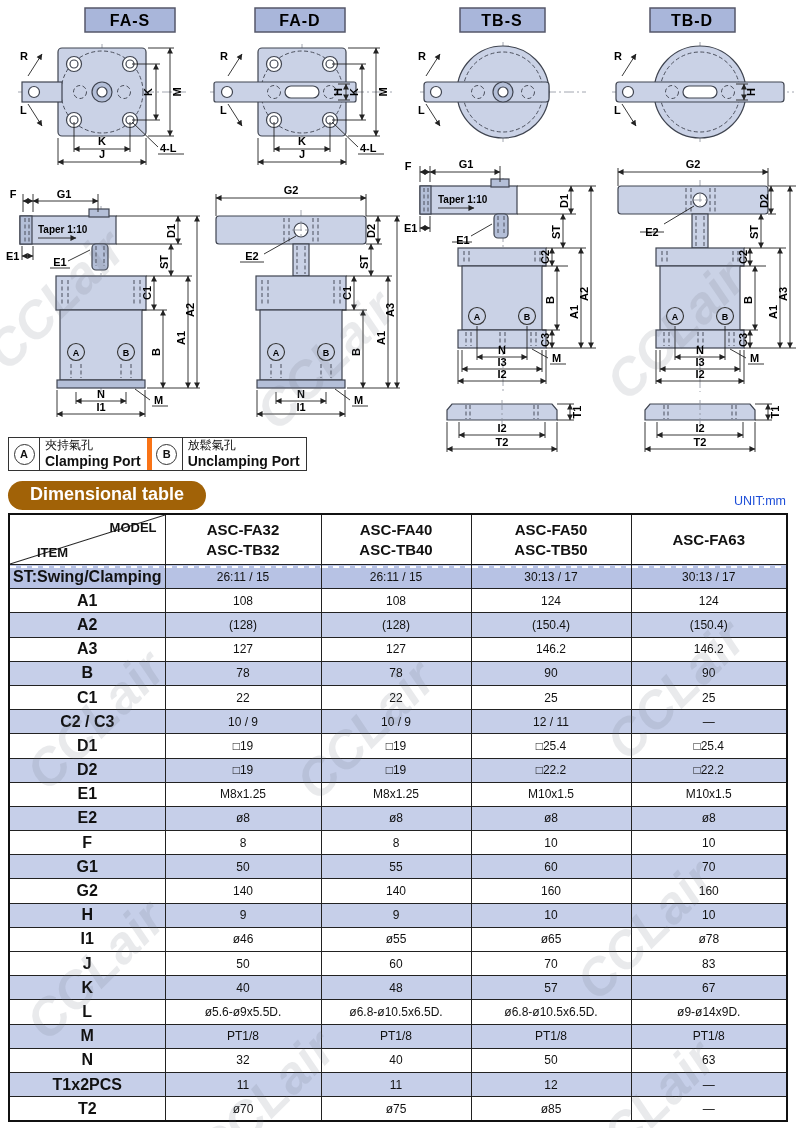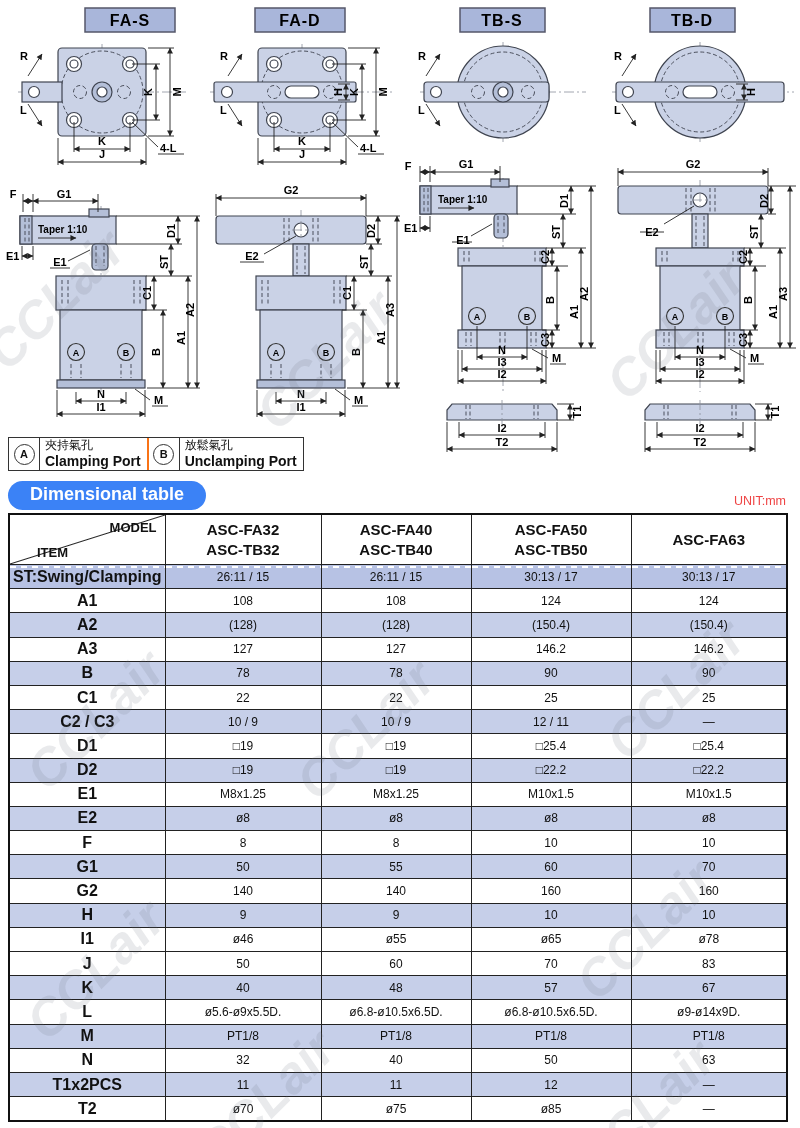--- a/index.html
+++ b/index.html
@@ -19,30 +19,30 @@
   .ln{fill:none;stroke:#3f4450;stroke-width:1.2;}
   .pc{fill:none;stroke:#333;stroke-width:1.1;}
   .cl{fill:none;stroke:#8a8f9c;stroke-width:.8;stroke-dasharray:10 3 2 3;}
   .dsh{fill:none;stroke:#4a4f5c;stroke-width:1;stroke-dasharray:4 2.5;}
   .dm{stroke:#222;stroke-width:.9;fill:none;}
   .ar{marker-start:url(#ah);marker-end:url(#ah);}
   .ae{marker-end:url(#ah);}
   
   .legend{position:absolute;left:8px;top:437px;display:flex;border:1.5px solid #333;height:32px;background:#fff;z-index:4;}
   .legend .sym{width:30px;display:flex;align-items:center;justify-content:center;border-right:1px solid #333;}
-  .legend .txt{padding:1px 6px 1px 5px;display:flex;flex-direction:column;justify-content:center;border-right:2px solid #f97316;}
+  .legend .txt{padding:1px 6px 1px 5px;display:flex;flex-direction:column;justify-content:center;border-right:5px solid #f97316;}
   .legend .txt:last-child{border-right:none;}
   .legend .zh{font-size:12px;line-height:1.1;}
   .legend .en{font-size:14px;font-weight:bold;line-height:1.15;white-space:nowrap;}
   .circ{width:19px;height:19px;border:1.3px solid #333;border-radius:50%;display:flex;
         align-items:center;justify-content:center;font-size:11px;font-weight:bold;}
   
-  .pill{position:absolute;left:8px;top:481px;background:#3b82f6;color:#fff;font-weight:bold;
+  .pill{position:absolute;left:8px;top:481px;background:#a16207;color:#fff;font-weight:bold;
         font-size:18px;padding:3px 22px 5px 22px;border-radius:16px;z-index:4;}
-  .unit{position:absolute;right:14px;top:494px;font-size:12.5px;color:#ef4444;z-index:4;}
+  .unit{position:absolute;right:14px;top:494px;font-size:12.5px;color:#1d4ed8;z-index:4;}
   
   table.dim{position:absolute;left:8px;top:513px;width:778px;border-collapse:collapse;
             table-layout:fixed;border:2px solid #111;background:#fff;z-index:4;}
   table.dim td{border:1px solid #222;text-align:center;padding:0;font-size:12px;color:#111;
                overflow:hidden;white-space:nowrap;}
   table.dim thead td{height:49px;}
   table.dim tbody td{height:23.2px;}
   table.dim td.item{font-weight:bold;font-size:16px;}
   table.dim td.model{font-weight:bold;font-size:15px;line-height:1.3;}
   table.dim tr.hl td{background:#c6cfe9;}

